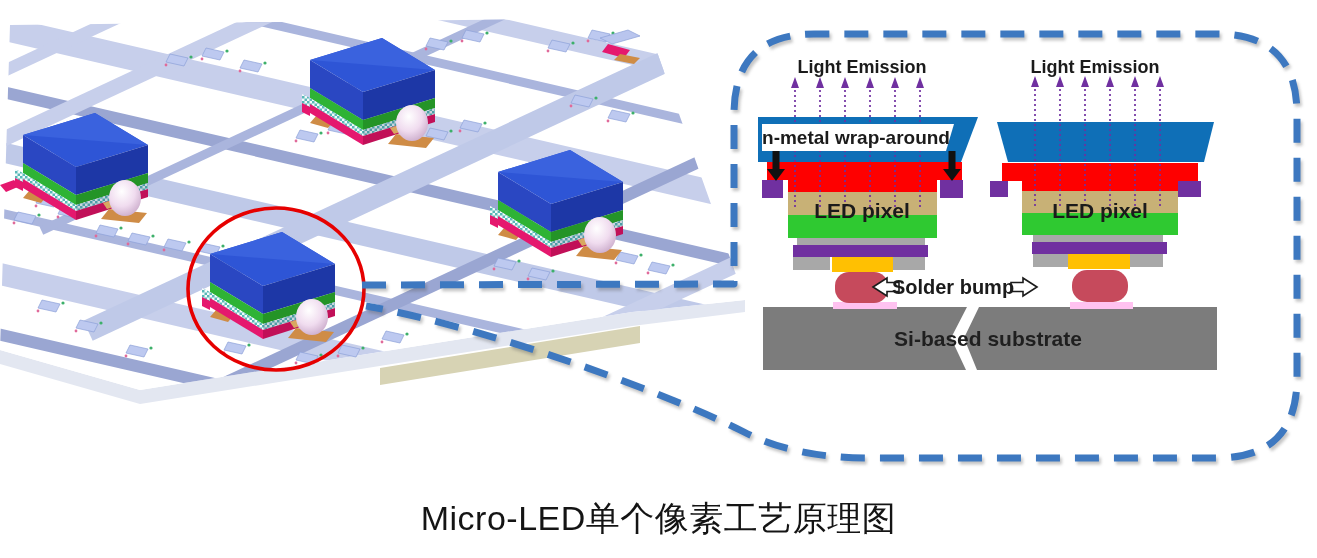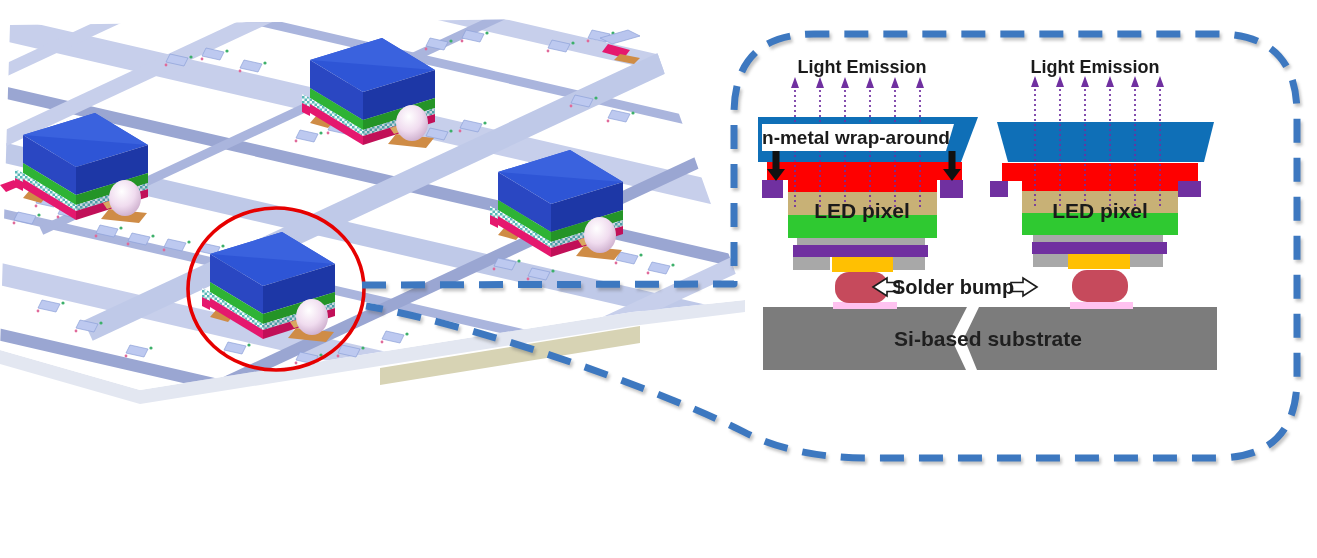--- a/index.html
+++ b/index.html
@@ -220,13 +220,14 @@
     </g>
 
     <g>
       <use href="#harr" x="873" y="287"></use>
       <use href="#harr" x="1037" y="287" transform="translate(2074,0) scale(-1,1)"></use>
       <text x="953" y="294" text-anchor="middle" font-size="20" font-weight="bold" fill="#1b1b1b">Solder bump</text>
     </g>
   </g>
 </svg>
 
+<div class="fig-title">Micro-LED单个像素工艺原理图</div>
 </div>
 
 </body></html>

